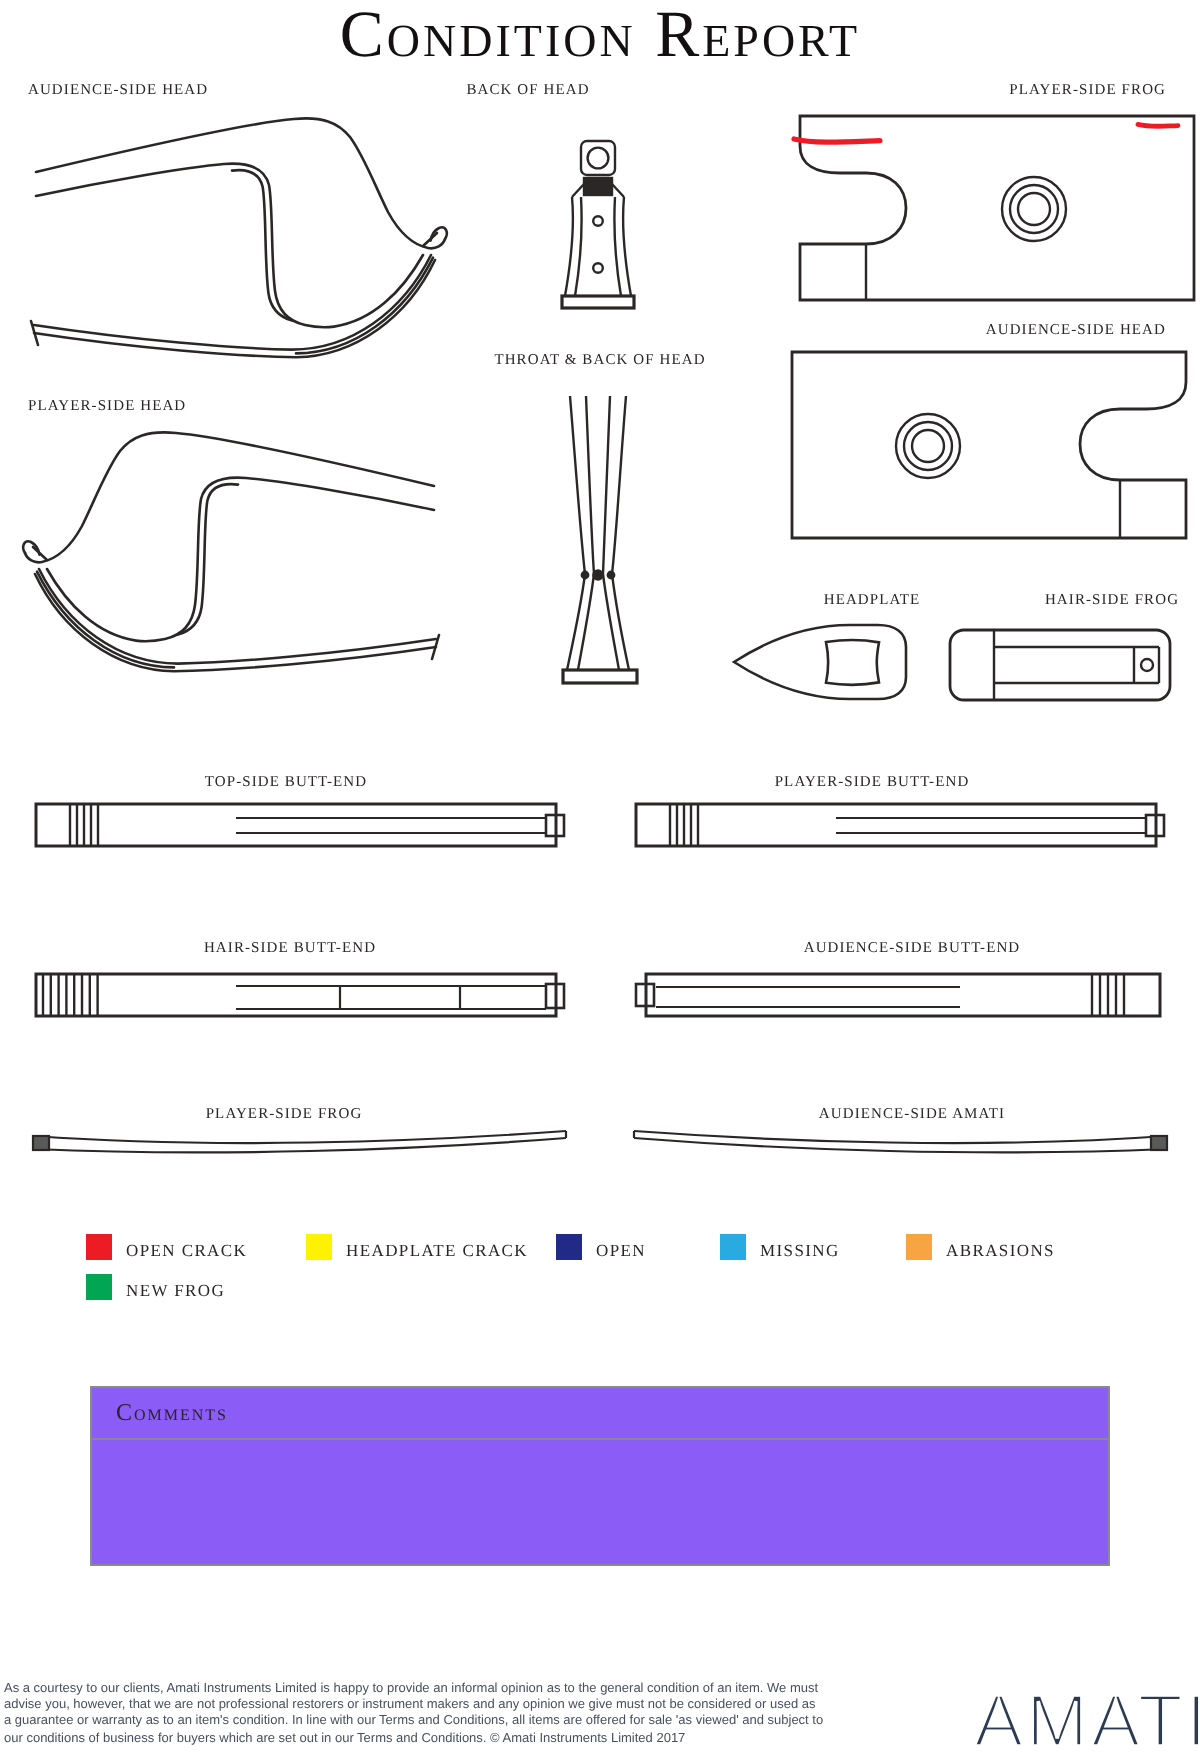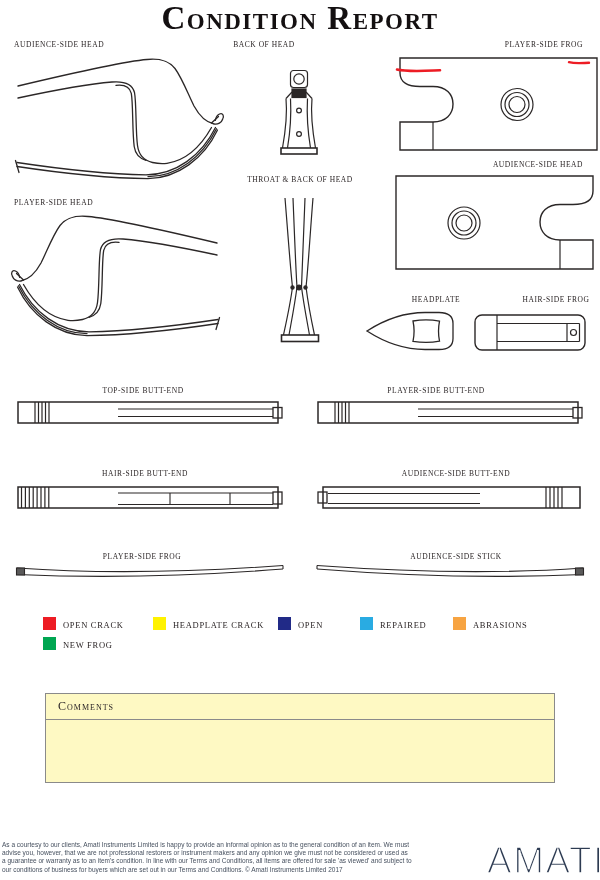--- a/index.html
+++ b/index.html
@@ -1,27 +1,27 @@
 <!DOCTYPE html>
 <html><head>
 <meta charset="utf-8">
 <style>
   html,body{margin:0;padding:0;background:#ffffff;}
   .page{position:relative;width:600px;height:880px;background:#ffffff;overflow:hidden;
         font-family:"Liberation Serif","DejaVu Serif",serif;color:#241f20;}
   .title{position:absolute;top:0;left:0;width:600px;text-align:center;margin:0;
-         font-size:33px;font-weight:bold;font-variant:small-caps;letter-spacing:1.5px;color:#141011;}
+         font-size:33px;font-weight:normal;font-variant:small-caps;letter-spacing:1.5px;color:#141011;}
   .lbl{position:absolute;font-size:7.5px;letter-spacing:.55px;white-space:nowrap;color:#2b2526;}
   .lbl.c{transform:translateX(-50%);}
   .diag{position:absolute;}
   .legend-item{position:absolute;display:flex;align-items:flex-end;gap:7px;}
   .legend-label{font-size:8.5px;letter-spacing:.7px;color:#2b2526;}
   .swatch{display:block;}
   .comments-box{position:absolute;left:45px;top:693px;width:510px;height:90px;
-                border:1px solid #8a8a8a;box-sizing:border-box;background:#fef9c3;}
+                border:1px solid #8a8a8a;box-sizing:border-box;background:#8b5cf6;}
   .comments-head{height:25px;border-bottom:1px solid #8a8a8a;display:flex;align-items:center;}
   .comments-label{font-variant:small-caps;font-size:12px;letter-spacing:1px;color:#2b2526;padding-left:12px;}
   .comments-input{display:block;width:100%;height:62px;border:none;outline:none;resize:none;
                   box-sizing:border-box;font-family:"Liberation Serif",serif;font-size:10px;padding:4px 8px;background:transparent;}
   .footer-text{position:absolute;left:2px;top:841px;width:448px;
                font-family:"Liberation Sans","DejaVu Sans",sans-serif;
                font-size:6.5px;line-height:8.2px;color:#46505f;}
   .brand{position:absolute;left:486px;top:841px;}
 </style>
 </head>
@@ -37,21 +37,21 @@
   <div class="lbl" style="right:17px;top:160px">AUDIENCE-SIDE HEAD</div>
   <div class="lbl" style="left:14px;top:198px">PLAYER-SIDE HEAD</div>
   <div class="lbl c" style="left:300px;top:175px">THROAT &amp; BACK OF HEAD</div>
   <div class="lbl c" style="left:436px;top:295px">HEADPLATE</div>
   <div class="lbl c" style="left:556px;top:295px">HAIR-SIDE FROG</div>
   <div class="lbl c" style="left:143px;top:386px">TOP-SIDE BUTT-END</div>
   <div class="lbl c" style="left:436px;top:386px">PLAYER-SIDE BUTT-END</div>
   <div class="lbl c" style="left:145px;top:469px">HAIR-SIDE BUTT-END</div>
   <div class="lbl c" style="left:456px;top:469px">AUDIENCE-SIDE BUTT-END</div>
   <div class="lbl c" style="left:142px;top:552px">PLAYER-SIDE FROG</div>
-  <div class="lbl c" style="left:456px;top:552px">AUDIENCE-SIDE STICK</div>
+  <div class="lbl c" style="left:456px;top:552px">AUDIENCE-SIDE AMATI</div>
 
   <svg class="diag" style="left:5px;top:56px" width="225" height="130" viewBox="0 0 225 130">
     <defs>
       <g id="bowhead" fill="none" stroke="#2b2727" stroke-width="1.3" stroke-linecap="round">
         <path d="M13,30 C55,20 118,5.5 142,3.5 C156,2.2 164,5 170,12.5 C177,22 183,38 189,50 C195,61 202,66.5 209,68 C213,68.8 216.5,66.5 217.5,63.5"></path>
         <path d="M217.5,63.5 C219.5,60.5 218,56.5 214.5,58 C212.5,59 210.8,61.5 210.3,64.3"></path>
         <path d="M206.5,67 L213.5,60.5"></path>
         <path d="M13,42 C48,34.5 89,27.5 107,26 C119.5,25 127.5,28.5 129.5,36.5 C131.5,47 130.5,74 132.5,89.5 C133.7,98.5 138.5,104.5 147.5,106.5 C152,107.5 158,107.8 162,107.3 C181,104.5 196,90 206.5,71.5"></path>
         <path d="M111,29.3 C120,28.2 124.8,31 126.3,37.3 C128.2,48 127.2,75 129.2,90.5 C130.2,97.5 134,102.3 141,104.3"></path>
         <path d="M12,106.5 C62,114 112,118.3 141,118.8 C171,118.8 196.5,99.5 210.5,71.5"></path>
@@ -205,21 +205,21 @@
   <div class="legend-item" style="left:278px;top:617px">
     <svg class="swatch" width="13" height="13">
         <rect width="13" height="13" fill="#212a87"></rect>
       </svg>
     <span class="legend-label">OPEN</span>
   </div>
   <div class="legend-item" style="left:360px;top:617px">
     <svg class="swatch" width="13" height="13">
         <rect width="13" height="13" fill="#29abe2"></rect>
       </svg>
-    <span class="legend-label">REPAIRED</span>
+    <span class="legend-label">MISSING</span>
   </div>
   <div class="legend-item" style="left:453px;top:617px">
     <svg class="swatch" width="13" height="13">
         <rect width="13" height="13" fill="#f7a442"></rect>
       </svg>
     <span class="legend-label">ABRASIONS</span>
   </div>
   <div class="legend-item" style="left:43px;top:637px">
     <svg class="swatch" width="13" height="13">
         <rect width="13" height="13" fill="#00a651"></rect>

